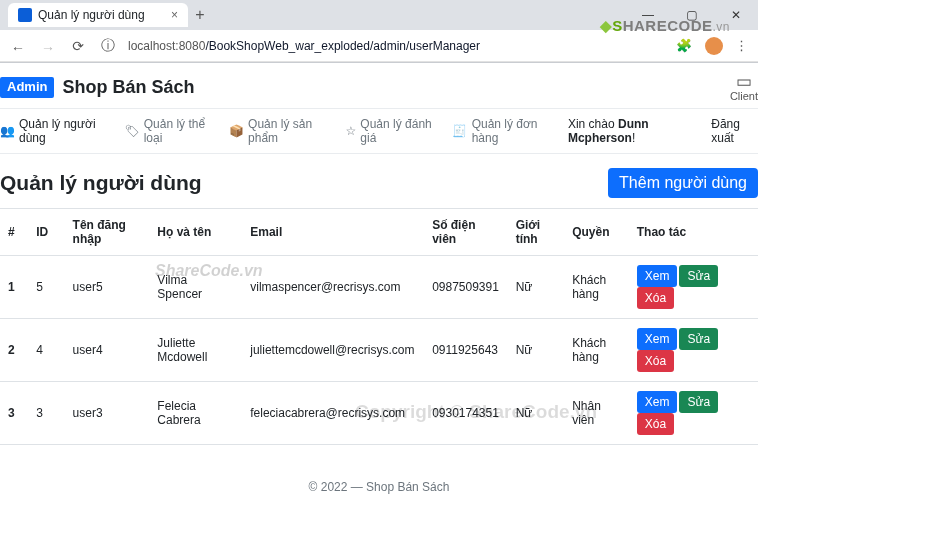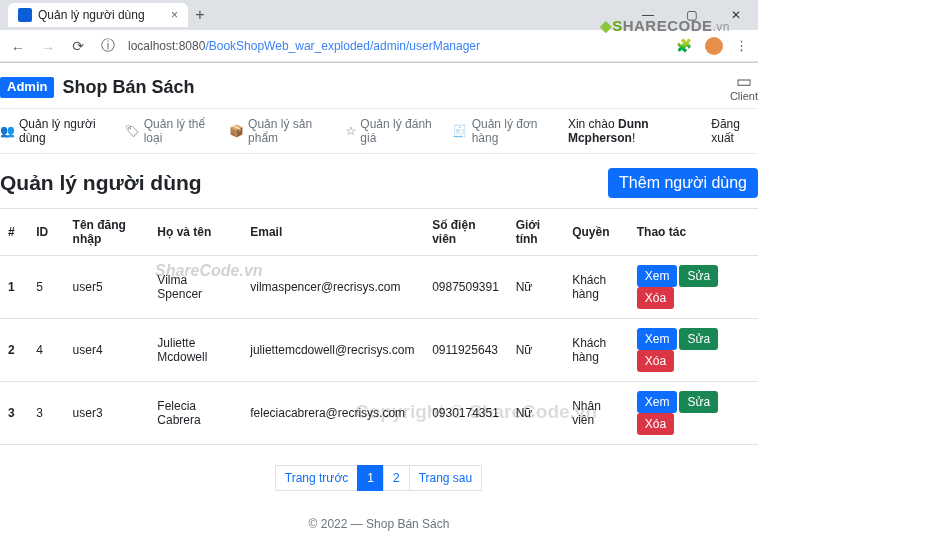--- a/index.html
+++ b/index.html
@@ -9,21 +9,21 @@
 .browser-chrome { background: #dee1e6; border-bottom: 1px solid #c9ccd1; }
 .tab-strip { display: flex; align-items: center; height: 30px; padding-left: 8px; }
 .tab { display: flex; align-items: center; gap: 6px; background: #fff; padding: 5px 10px; border-radius: 6px 6px 0 0; font-size: 12px; min-width: 180px; }
 .tab .favicon { width: 14px; height: 14px; background: #0b5ed7; border-radius: 2px; }
 .new-tab { width: 24px; height: 24px; display: flex; align-items: center; justify-content: center; font-size: 16px; color: #555; cursor: pointer; }
 .window-controls { margin-left: auto; display: flex; }
 .window-controls span { width: 44px; height: 30px; display: flex; align-items: center; justify-content: center; color: #333; font-size: 12px; }
 .addr-bar { display: flex; align-items: center; height: 32px; background: #fff; padding: 0 8px; gap: 10px; border-bottom: 1px solid #e2e2e2; position: relative; }
 .addr-bar .nav-btn { width: 20px; text-align:center; color: #555; font-size: 14px; }
 .addr-bar .url { font-size: 12px; color: #555; }
-.addr-bar .url .path { color: #3b82f6; }
+.addr-bar .url .path { color: #0f172a; }
 .addr-right { position: absolute; right: 10px; display: flex; align-items: center; gap: 12px; }
 
 
 .page { min-height: 445px; background: #fff; display:flex; flex-direction:column; }
 .header-row { max-width: 795px; margin: 0 auto; width: 100%; padding: 10px 0 6px; display: flex; align-items: center; justify-content: space-between; }
 .brand { display: flex; gap: 8px; }
 .badge-admin { background: #0d6efd; color: #fff; padding: 2px 7px; font-size: 13px; font-weight: 600; border-radius: 2px; }
 .brand-name { font-size: 18px; font-weight: 600; }
 .client-box { text-align: center; color: #555; font-size: 11px; }
 .client-box .ic { font-size: 17px; line-height: 1; }
@@ -196,26 +196,20 @@
               <td>feleciacabrera@recrisys.com</td>
               <td>0930174351</td>
               <td>Nữ</td>
               <td>Nhân viên</td>
               <td><button class="btn-sm btn-view">Xem</button><button class="btn-sm btn-edit">Sửa</button><button class="btn-sm btn-del">Xóa</button></td>
             </tr>
           </tbody>
       </table>
     </div>
 
-    <div class="pagination">
-      <span class="page-link">Trang trước</span>
-      <span class="page-link active">1</span>
-      <span class="page-link">2</span>
-      <span class="page-link">Trang sau</span>
-    </div>
 
     <div class="footer">© 2022 — Shop Bán Sách</div>
   </div>
 
   <div class="watermark1">ShareCode.vn</div>
   <div class="watermark2">Copyright © ShareCode.vn</div>
   <div class="sharecode-logo">
     <span style="color:#8cc63e">◆</span><span class="s">S</span><span class="rest">HARECODE</span><span class="vn">.vn</span>
   </div>
 

